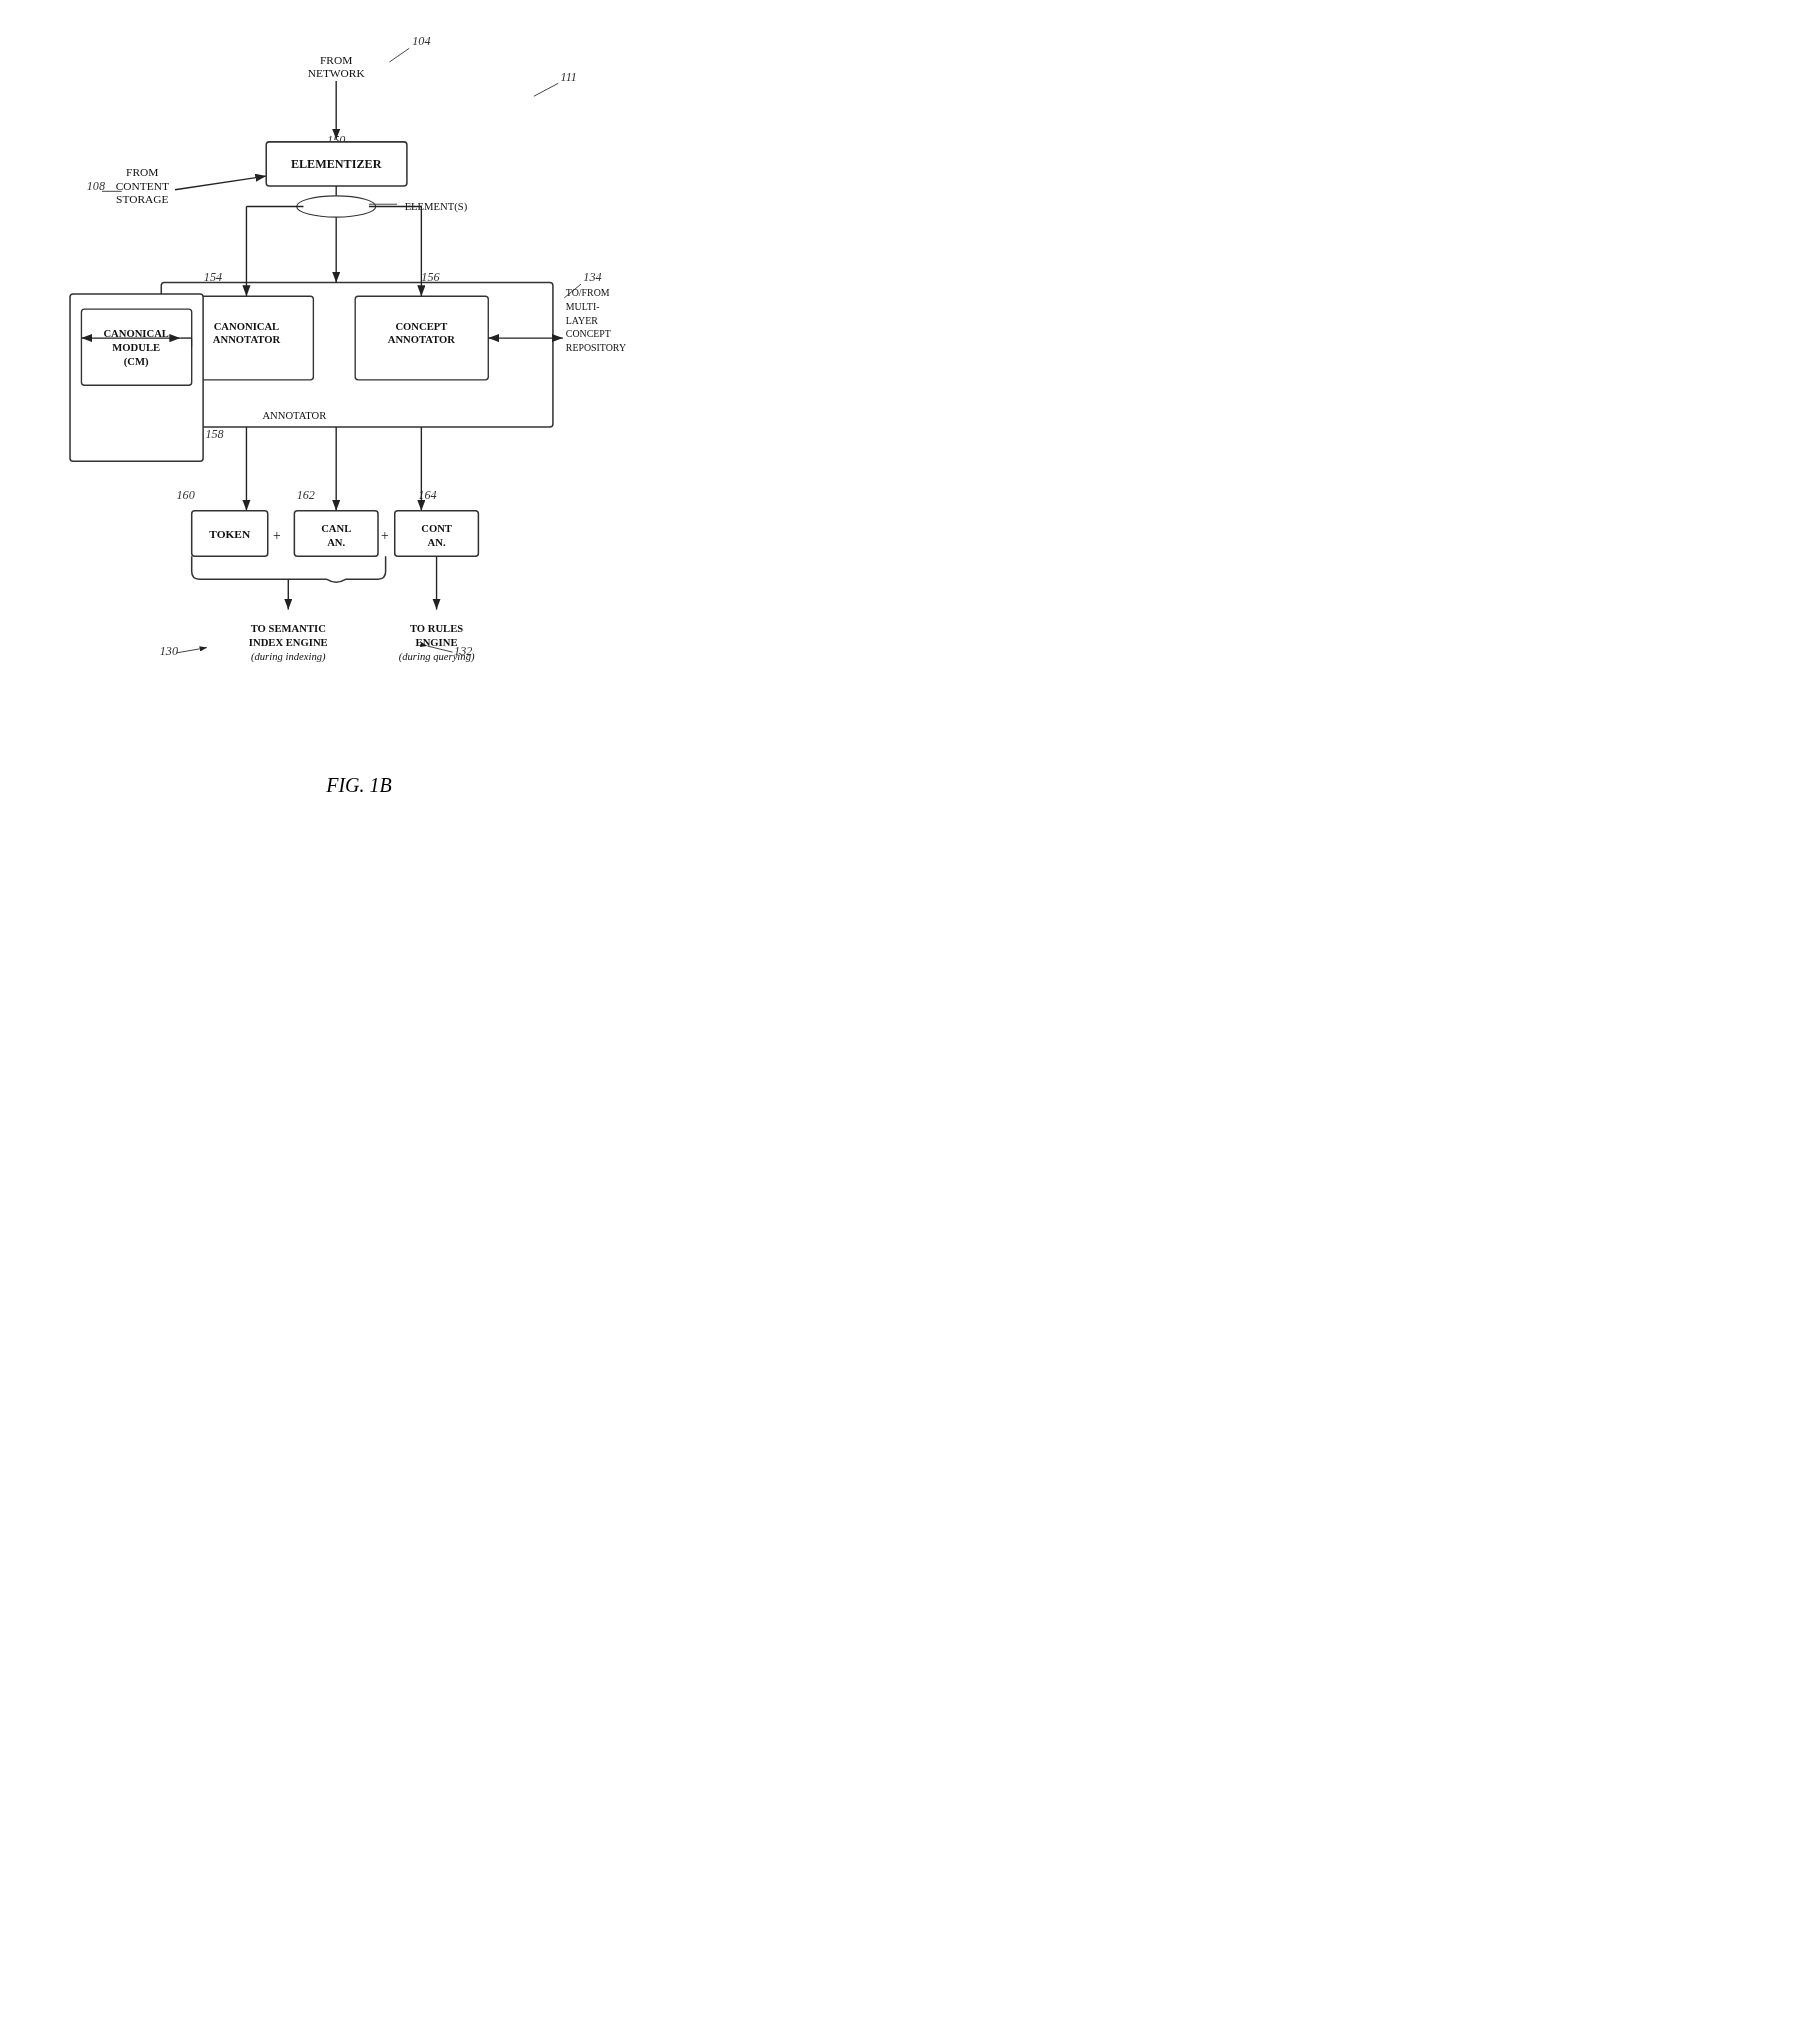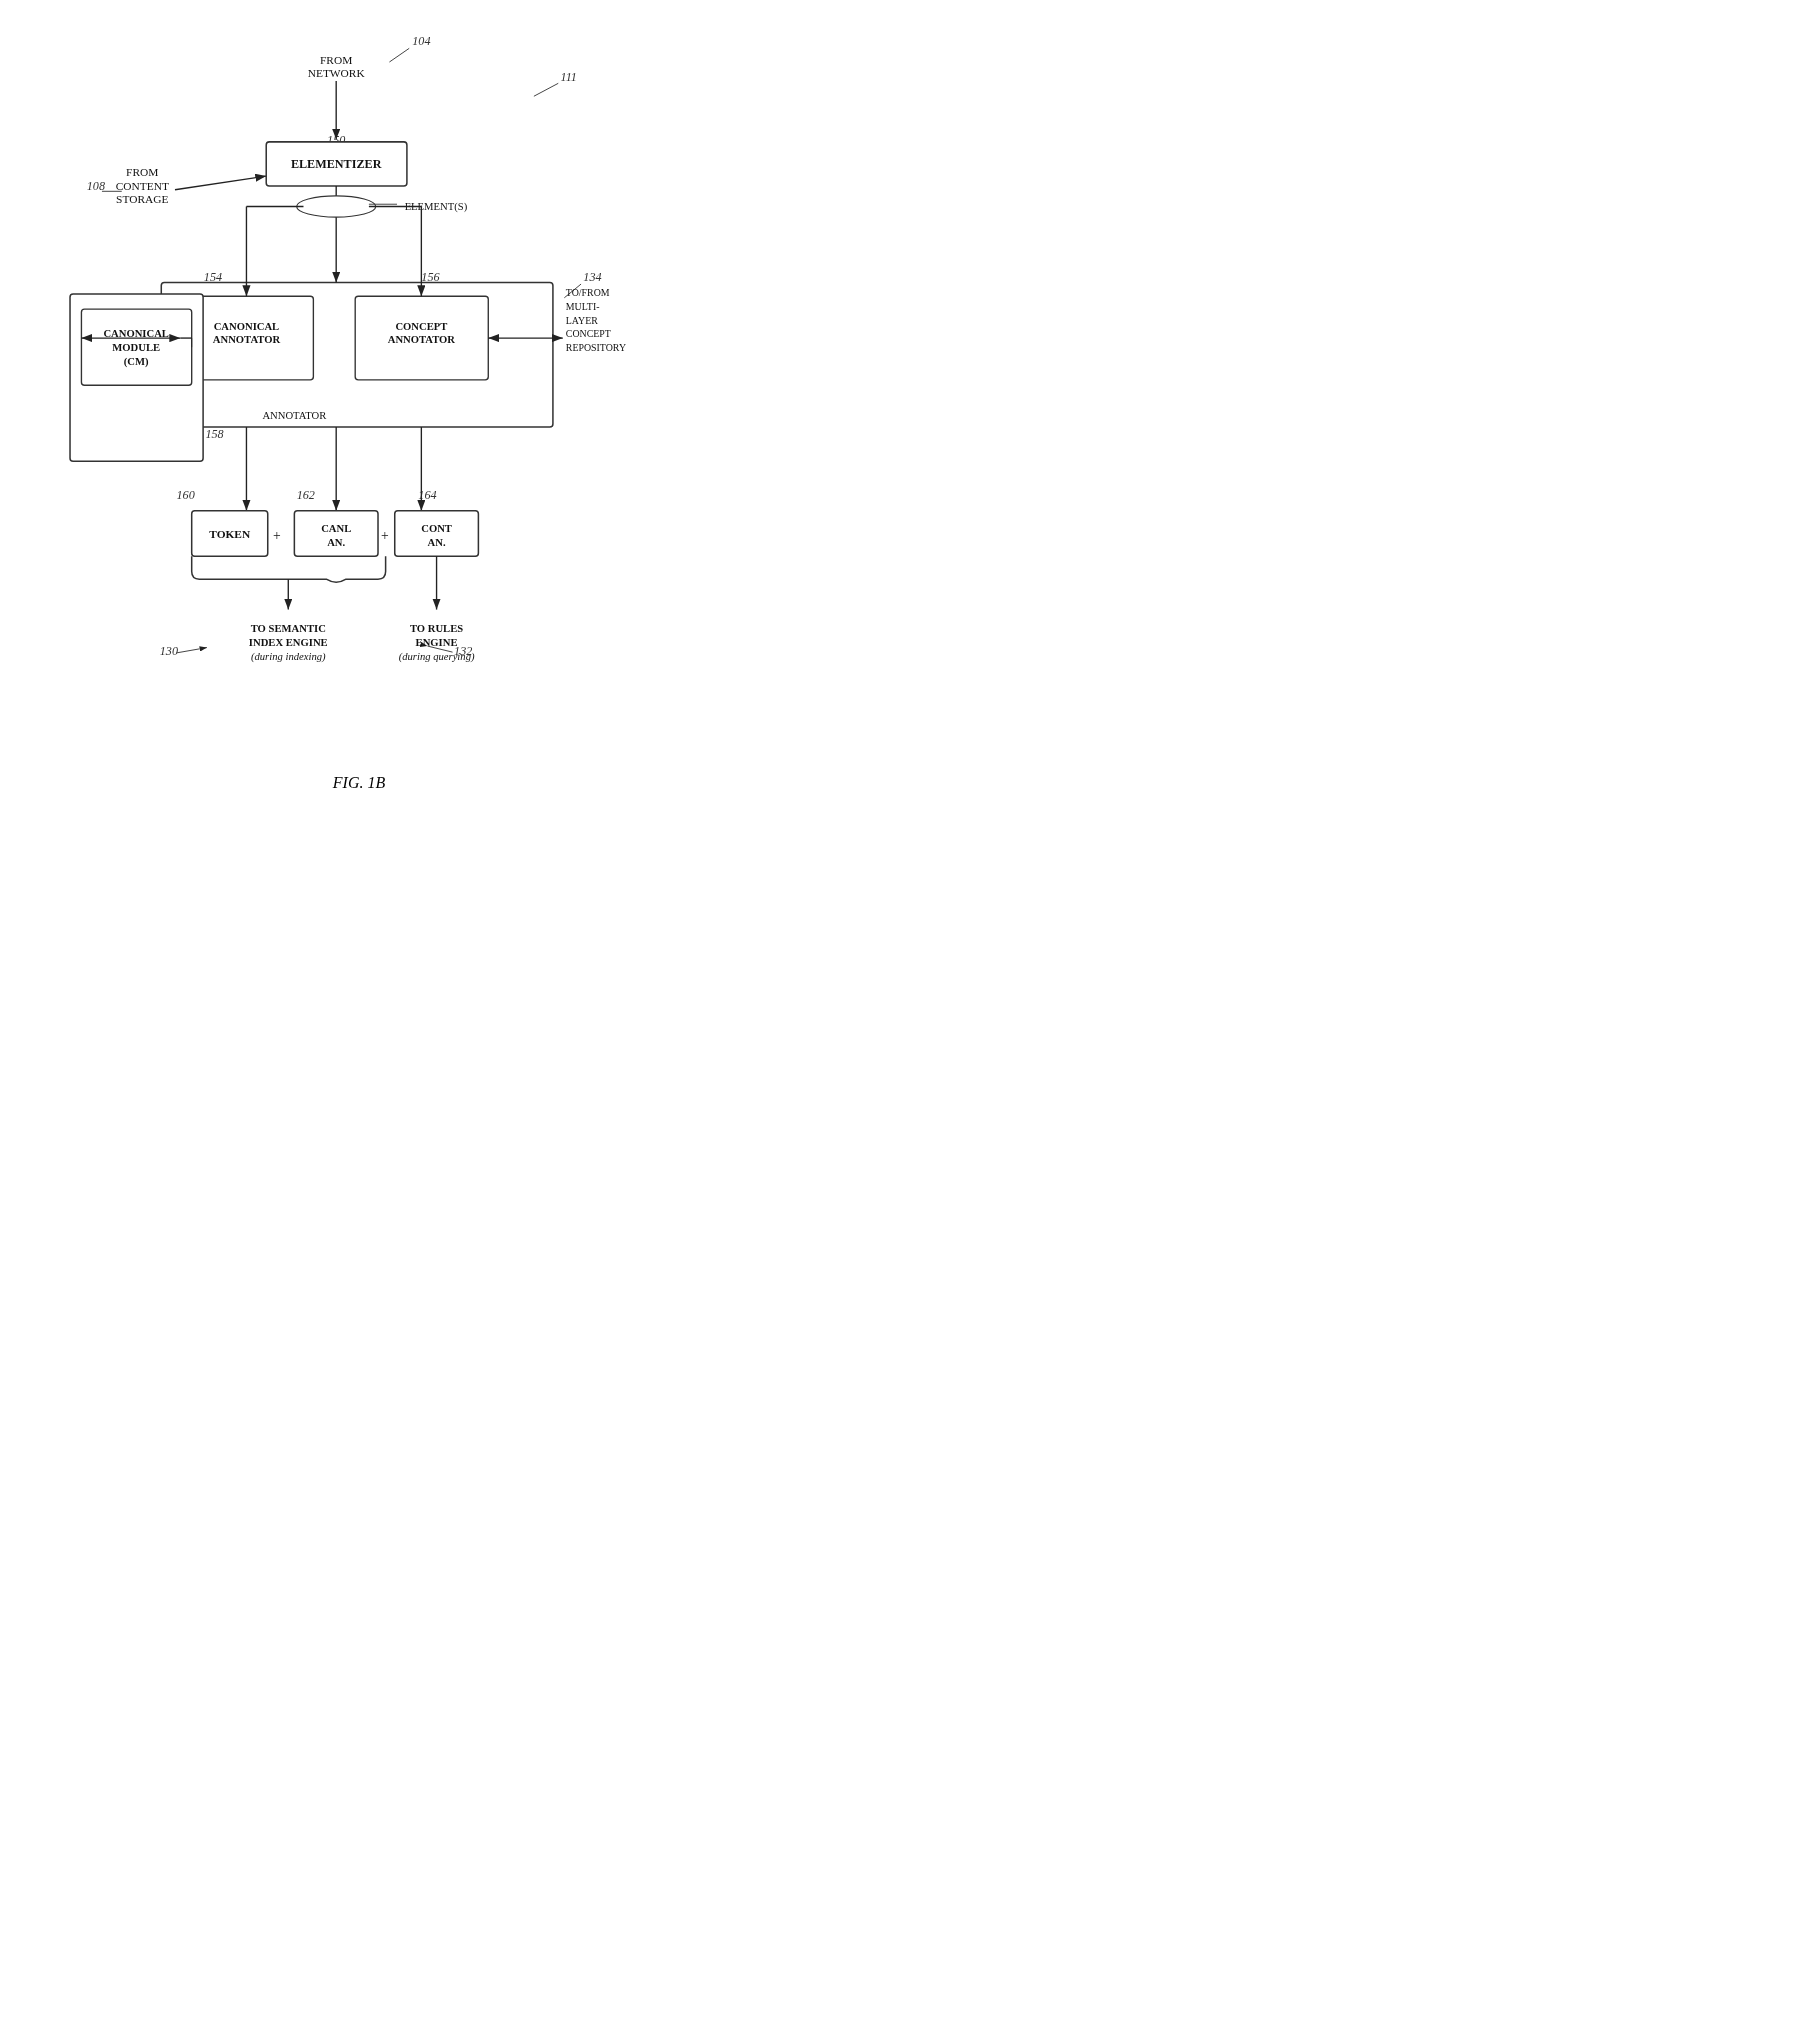--- a/index.html
+++ b/index.html
@@ -19,21 +19,21 @@
       position: relative;
     }
 
     svg {
       width: 100%;
       height: auto;
     }
 
     .fig-caption {
       text-align: center;
-      font-size: 16px;
+      font-size: 20px;
       font-style: italic;
       margin-top: 24px;
       font-weight: normal;
     }
   </style>
 </head>
 <body>
 
 <div class="diagram-container">
   <svg viewBox="0 0 860 950" xmlns="http://www.w3.org/2000/svg">

